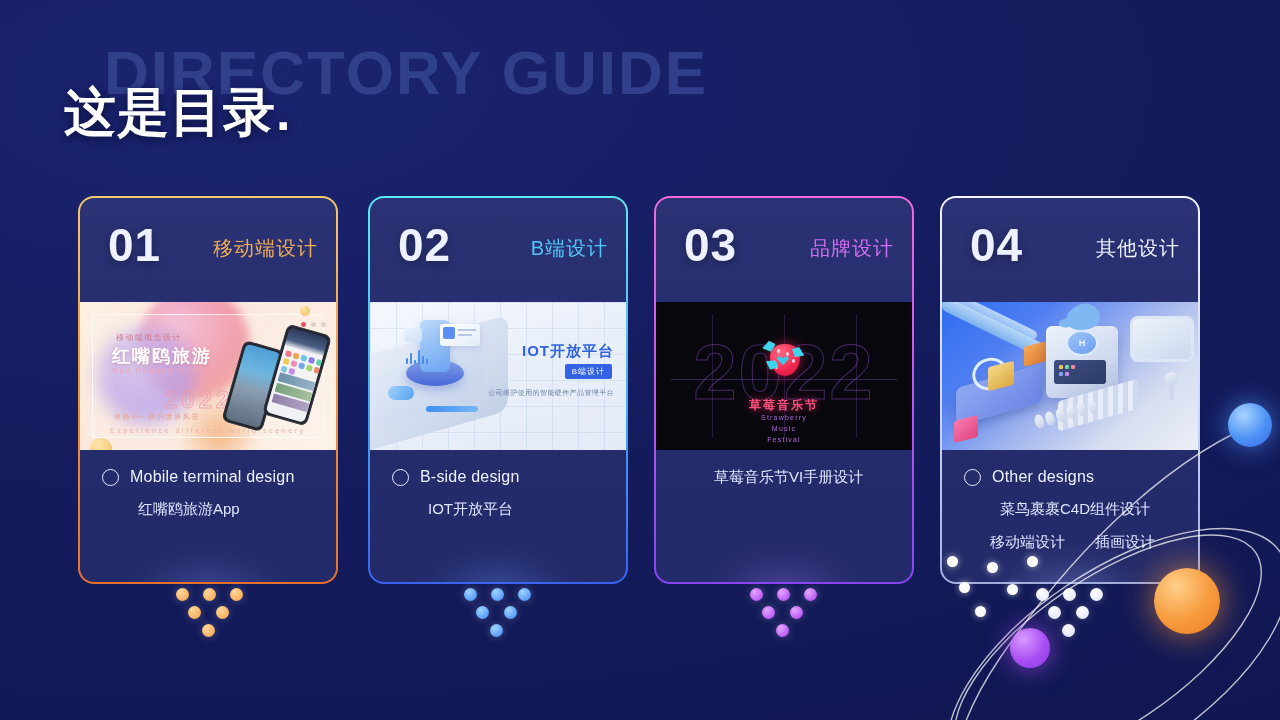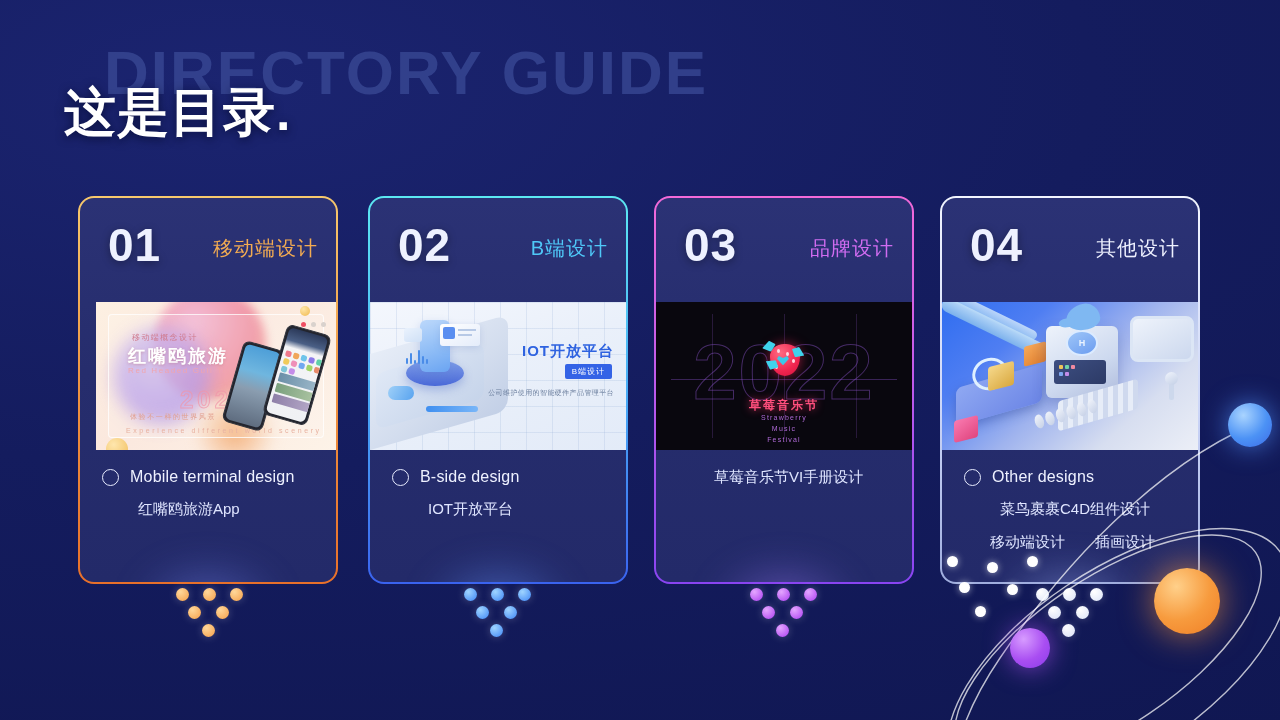--- a/index.html
+++ b/index.html
@@ -172,21 +172,21 @@
     border-radius: 50%;
     filter: blur(16px);
     opacity: .55;
   }
   .glow-0 { background: radial-gradient(ellipse at center, #6a78d8 0%, rgba(60,72,160,0) 72%); }
   .glow-1 { background: radial-gradient(ellipse at center, #5d86e8 0%, rgba(50,80,180,0) 72%); }
   .glow-2 { background: radial-gradient(ellipse at center, #8a6ee0 0%, rgba(80,60,170,0) 72%); }
   .glow-3 { background: radial-gradient(ellipse at center, #8fa0e8 0%, rgba(90,110,190,0) 72%); }
 
   
-  .t1 { background: linear-gradient(135deg,#fdf0e2 0%, #fbe8de 40%, #fdf3e8 100%); margin-left: 16px; }
+  .t1 { background: linear-gradient(135deg,#fdf0e2 0%, #fbe8de 40%, #fdf3e8 100%); }
   .t1 .blob-a { position:absolute; left:58px; top:-14px; width:112px; height:112px; border-radius:50%;
     background: radial-gradient(circle at 35% 30%, #f3b6d4 0%, #ef8d9f 55%, #f09a7e 100%); filter: blur(5px); opacity:.9;}
   .t1 .blob-b { position:absolute; left:18px; top:26px; width:96px; height:96px; border-radius:50%;
     background: radial-gradient(circle at 40% 35%, #c7b4ef 0%, #a88ae6 70%); filter: blur(9px); opacity:.75;}
   .t1 .blob-c { position:absolute; left:96px; top:92px; width:86px; height:76px; border-radius:50%;
     background: radial-gradient(circle at 50% 50%, #f3b07a 0%, rgba(243,176,122,0) 72%); filter: blur(7px);}
   .t1 .panel { position:absolute; left:12px; top:12px; right:12px; bottom:12px; border:1px solid rgba(255,255,255,.75);
     border-radius:4px; background: rgba(255,255,255,.12);}
   .t1 .dot-r { position:absolute; right:30px; top:20px; width:5px; height:5px; border-radius:50%; background:#ef4f63;}
   .t1 .dot-g1 { position:absolute; right:20px; top:20px; width:5px; height:5px; border-radius:50%; background:#d9d2cd;}

